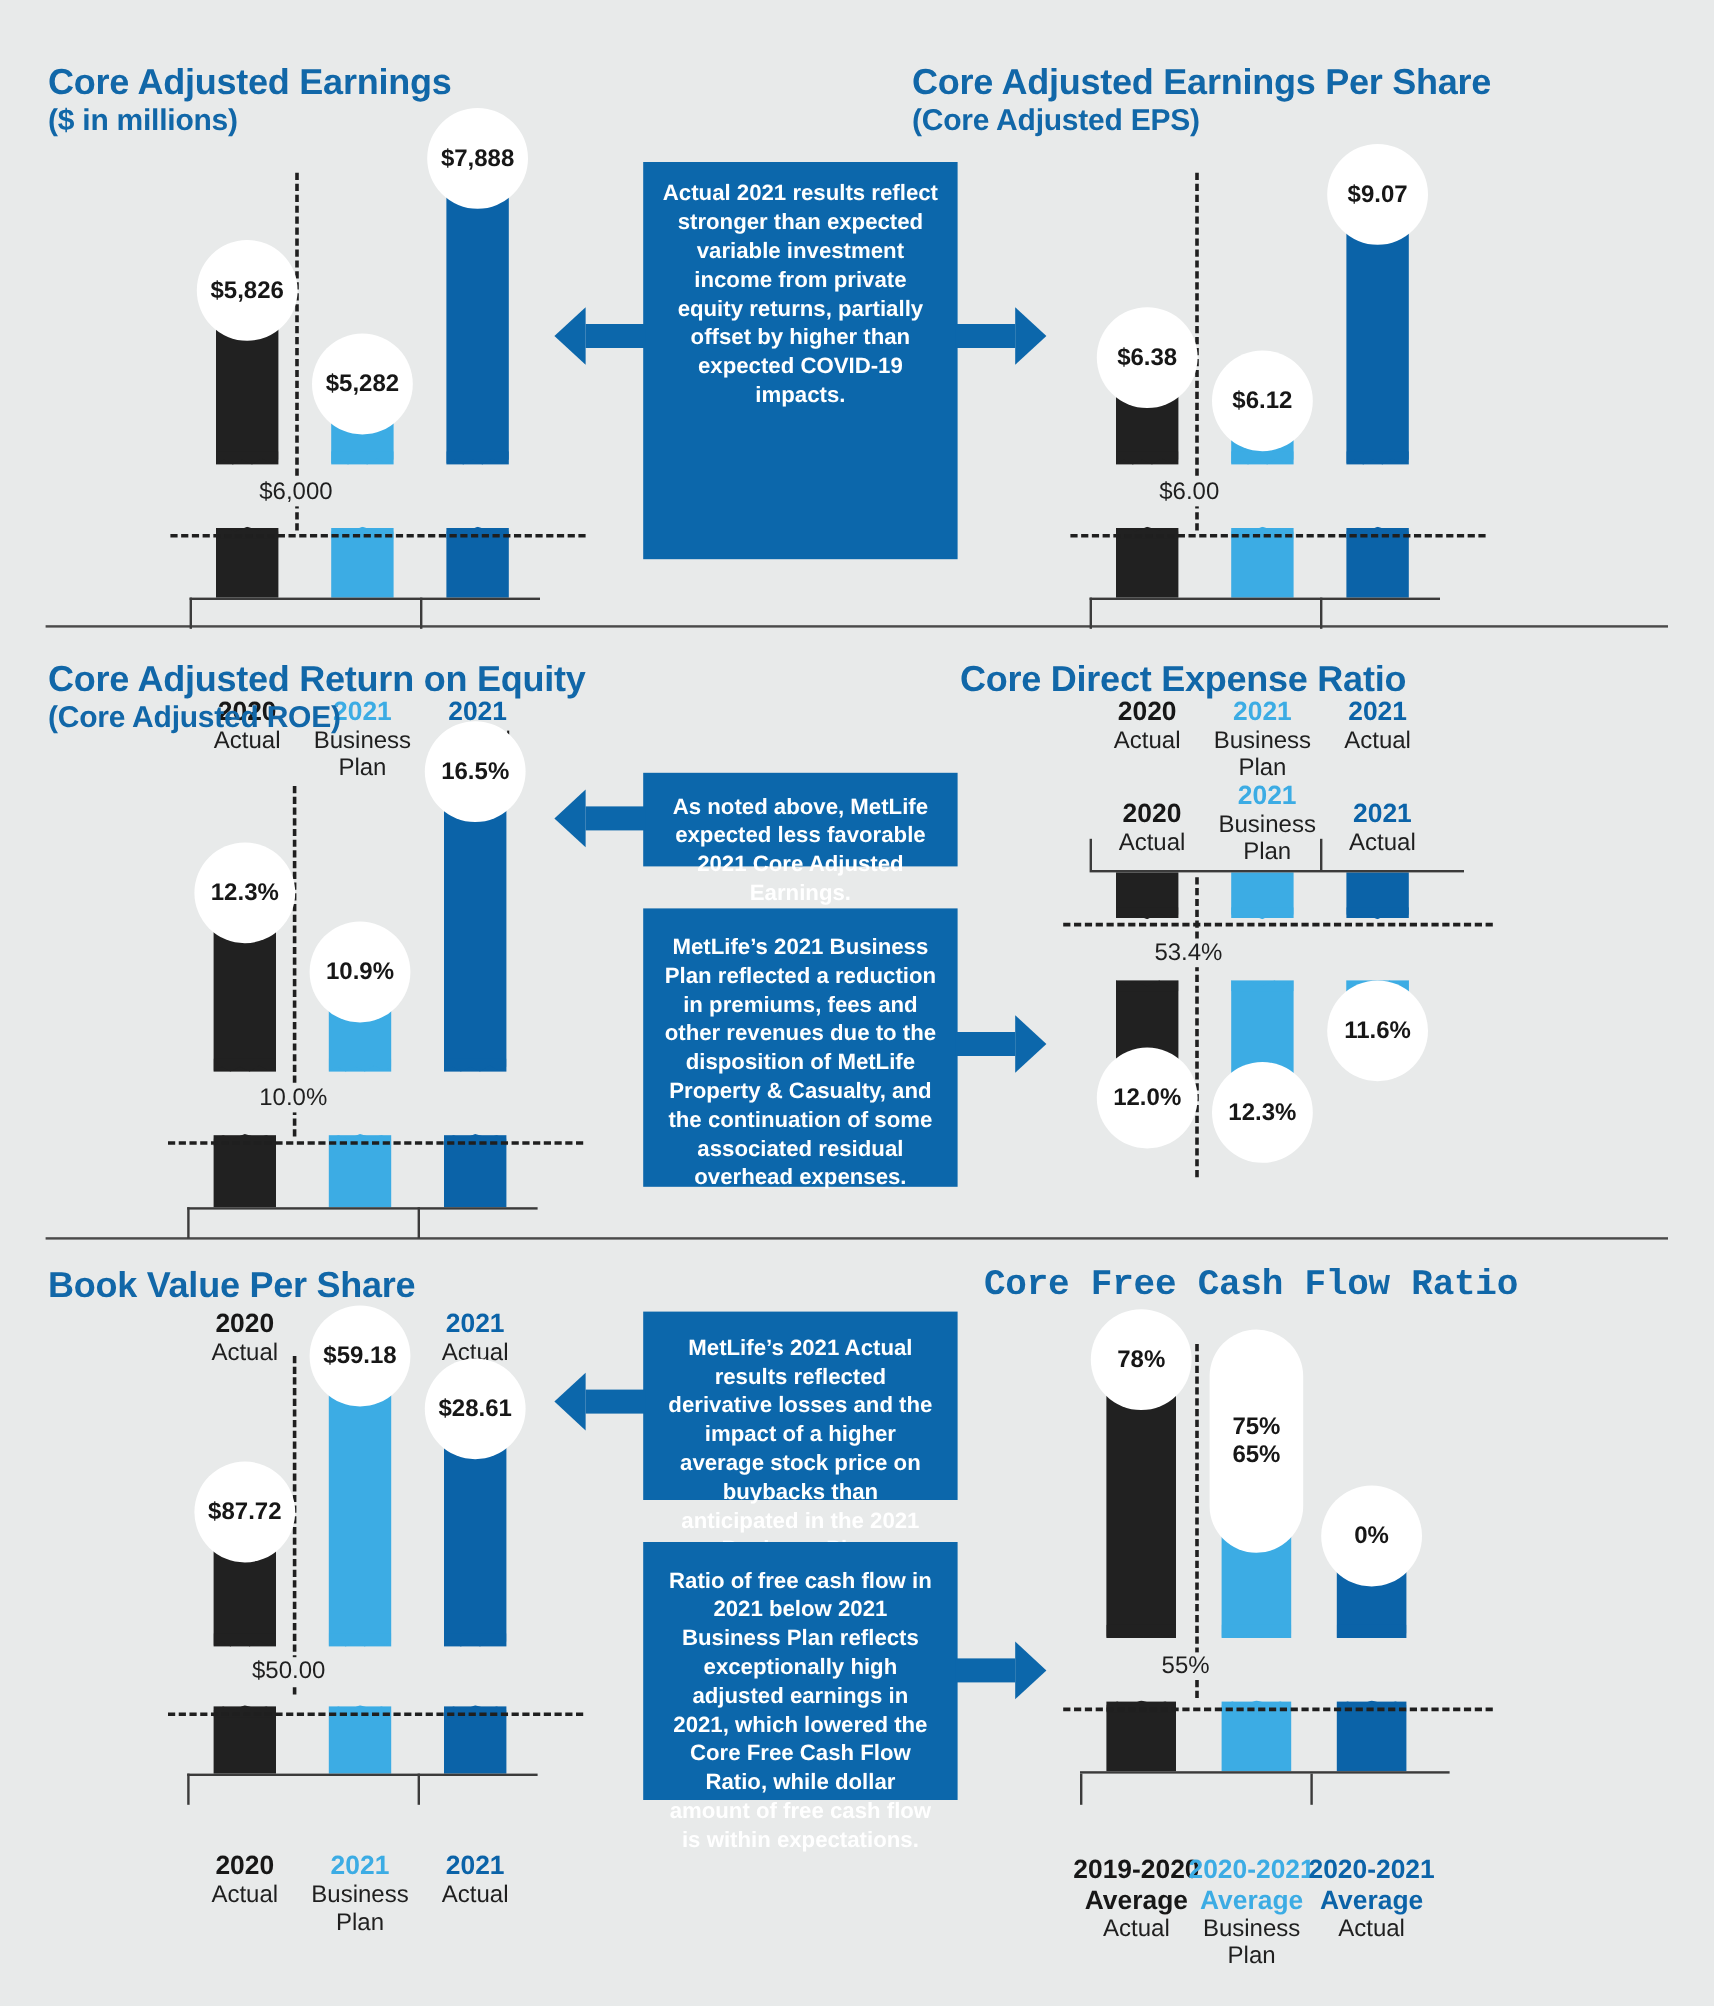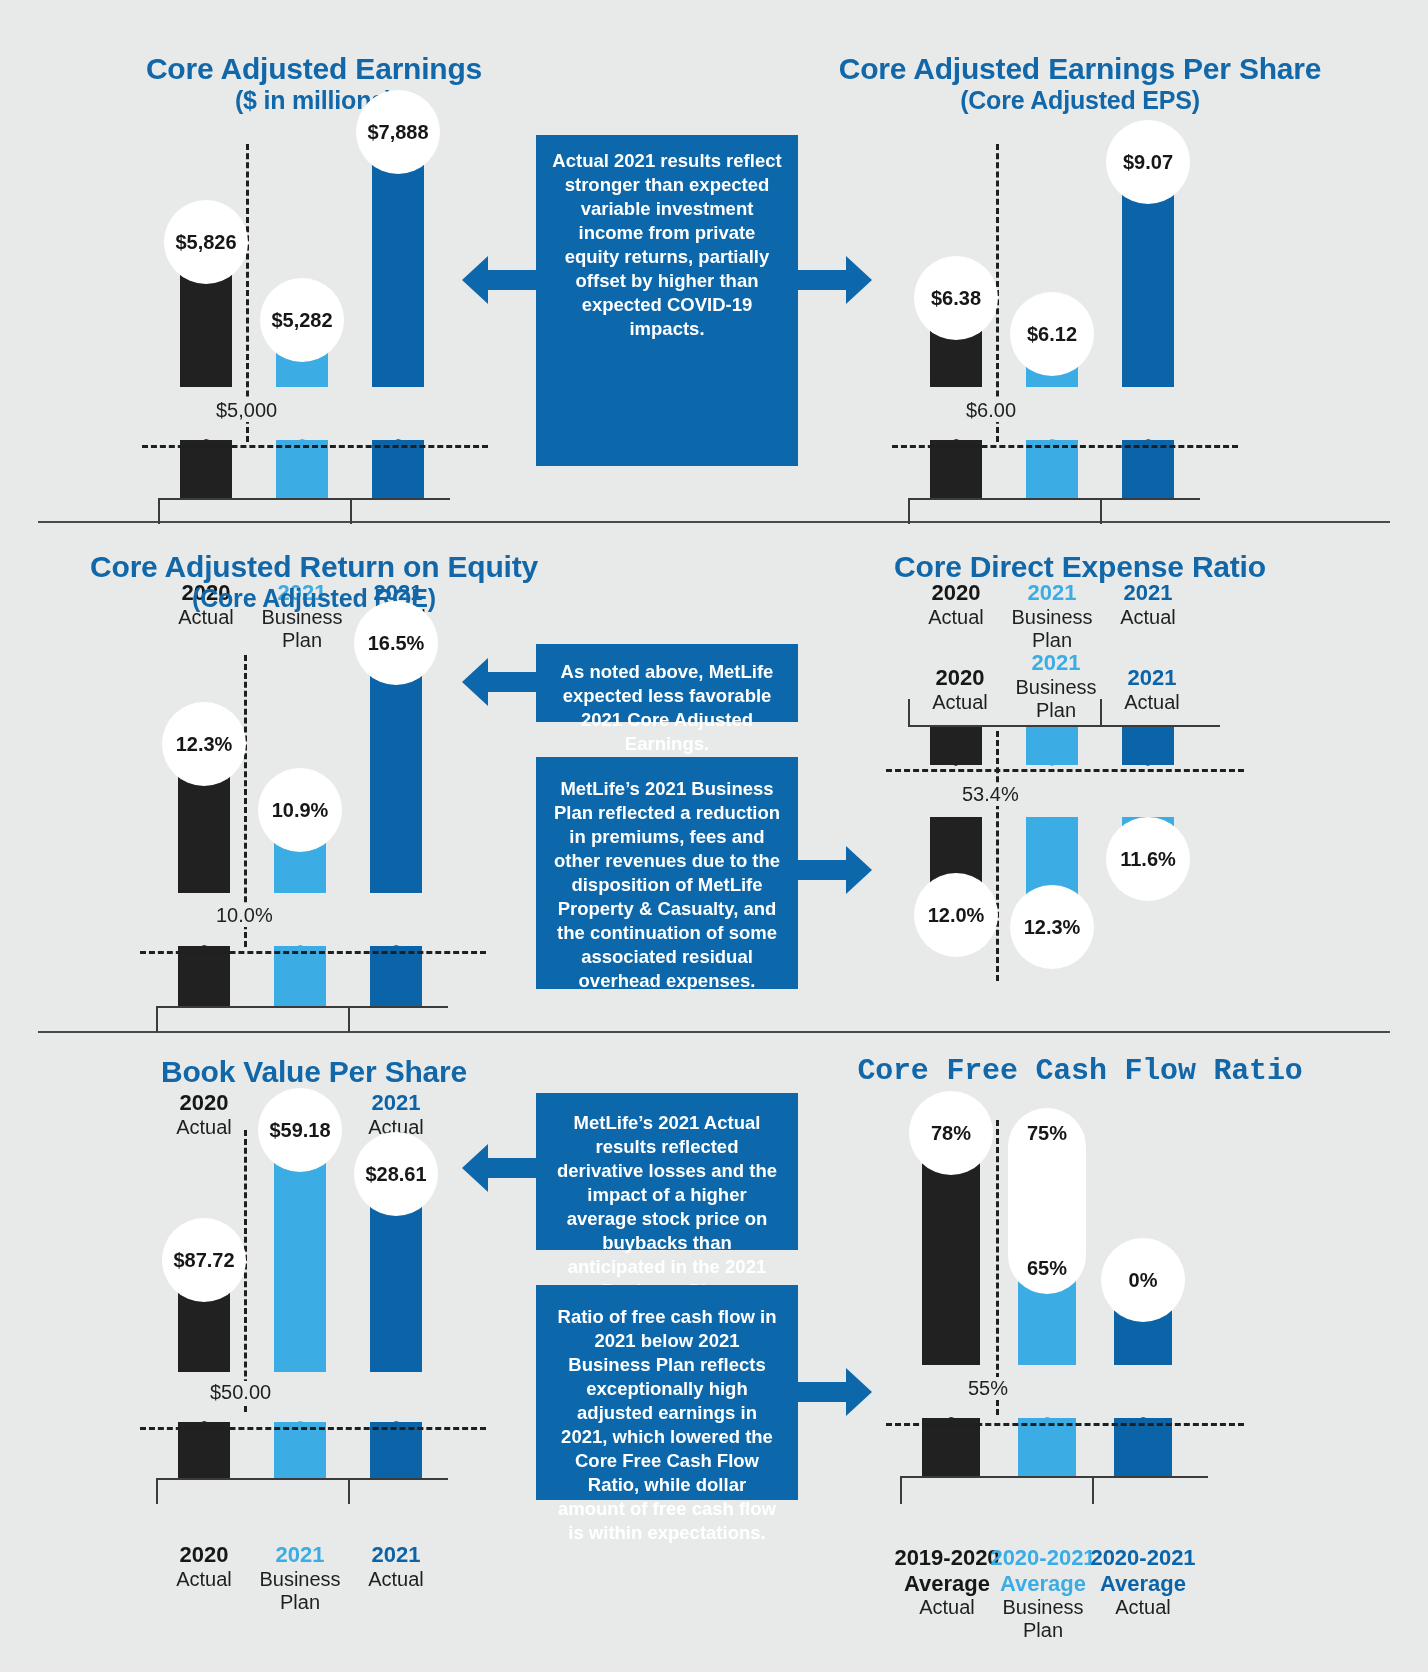--- a/index.html
+++ b/index.html
@@ -11,21 +11,21 @@
     overflow:hidden;
     position:relative;
   }
   .sheet{position:relative;width:1428px;height:1672px;}
 
   
   .divider{position:absolute;left:38px;right:38px;height:2px;background:#4a4a4a;}
 
   
   .chart-title{
-    position:absolute;text-align:center;
+    position:absolute;text-align:left;
     color:#1167a8;font-weight:bold;line-height:1.12;
     font-size:30px;letter-spacing:-0.2px;
   }
   .chart-sub{font-size:25px;font-weight:bold;display:block;}
 
   
   .chart{position:absolute;}
 
   
   .bar{position:absolute;bottom:0;}
@@ -136,21 +136,21 @@
     <div class="bubble" style="left:14px;bottom:236px;width:84px;height:84px;">
       <span>$5,826</span>
     </div>
     <div class="bubble" style="left:110px;bottom:158px;width:84px;height:84px;">
       <span>$5,282</span>
     </div>
     <div class="bubble" style="left:206px;bottom:346px;width:84px;height:84px;">
       <span>$7,888</span>
     </div>
 
-    <div class="break-label" style="left:60px;bottom:98px;">$5,000</div>
+    <div class="break-label" style="left:60px;bottom:98px;">$6,000</div>
 
     <div class="hdash" style="left:-8px;right:-8px;bottom:72px;"></div>
 
     <div class="bar" style="left:30px;bottom:22px;width:52px;height:58px;background:#212121;">
       <svg class="ragged-top" viewBox="0 0 52 10" preserveAspectRatio="none">
         <path d="M0,10 L0,4 L8,1 L16,4 L26,0 L36,3 L44,1 L52,4 L52,10 Z" fill="#212121"></path>
       </svg>
     </div>
     <div class="bar" style="left:126px;bottom:22px;width:52px;height:58px;background:#3cace4;">
       <svg class="ragged-top" viewBox="0 0 52 10" preserveAspectRatio="none">
@@ -509,21 +509,21 @@
       </svg>
     </div>
 
     <div class="bar" style="left:118px;bottom:135px;width:58px;height:196px;">
       <div class="fill" style="background:#3cace4;"></div>
       <svg class="ragged-bottom" viewBox="0 0 58 12" preserveAspectRatio="none">
         <path d="M0,0 L58,0 L58,7 L50,10 L42,6 L32,11 L24,7 L15,11 L7,7 L0,10 Z" fill="#3cace4"></path>
       </svg>
     </div>
 
-    <div class="bubble pill" style="left:108px;bottom:206px;width:78px;height:186px;flex-direction:column;justify-content:space-between;padding:14px 0;box-sizing:border-box;">
+    <div class="bubble pill" style="left:108px;bottom:206px;width:78px;height:186px;flex-direction:column;justify-content:center;padding:14px 0;box-sizing:border-box;">
       <span>75%</span>
       <span>65%</span>
     </div>
 
     <div class="bar" style="left:214px;bottom:135px;width:58px;height:75px;">
       <div class="fill" style="background:#0b63a8;"></div>
       <svg class="ragged-bottom" viewBox="0 0 58 12" preserveAspectRatio="none">
         <path d="M0,0 L58,0 L58,7 L50,10 L42,6 L32,11 L24,7 L15,11 L7,7 L0,10 Z" fill="#0b63a8"></path>
       </svg>
     </div>

